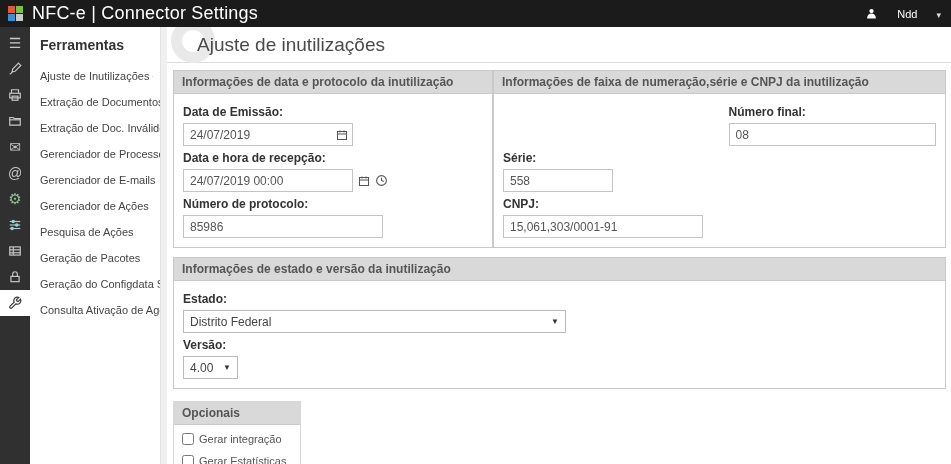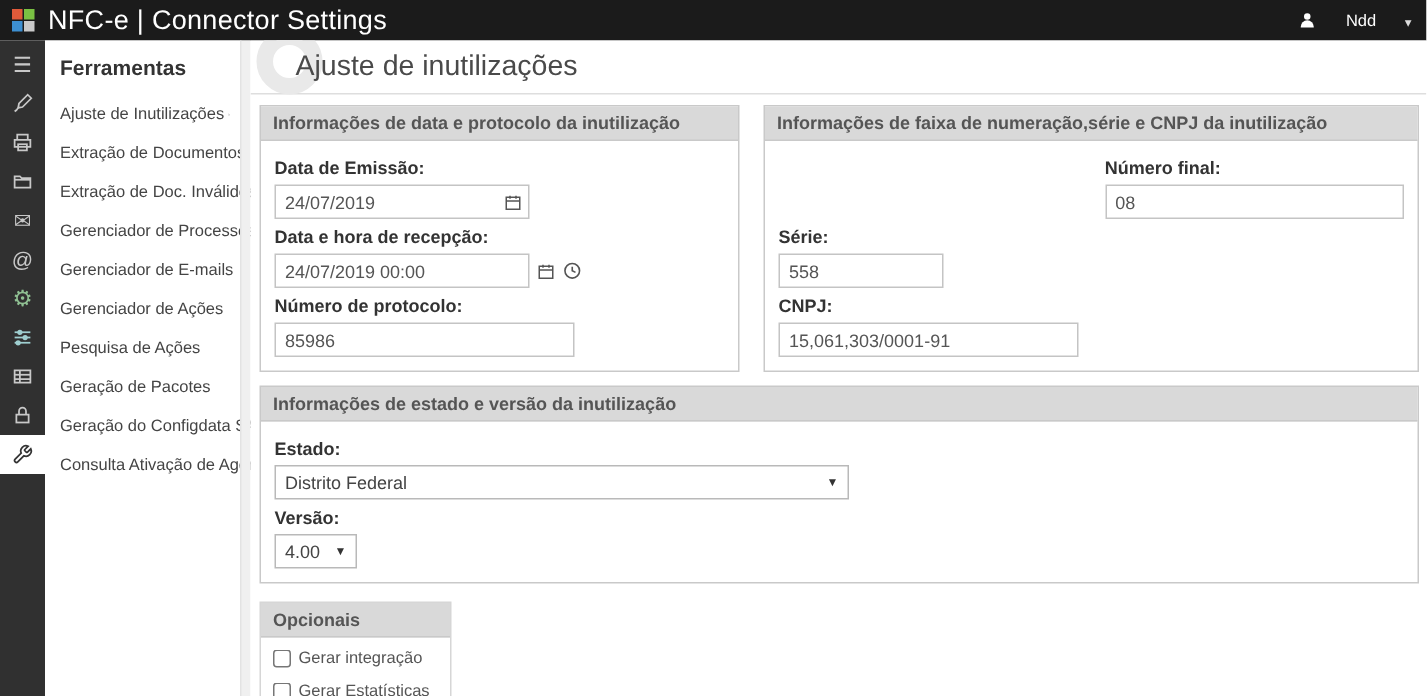--- a/index.html
+++ b/index.html
@@ -35,21 +35,21 @@
   .main-header { height:36px; border-bottom:1px solid #dedede; position:relative; display:flex; align-items:center; flex:0 0 36px; }
   .deco-ring { position:absolute; left:4px; top:-8px; width:44px; height:44px; border-radius:50%; border:11px solid #e9e9e9; background:#fff; z-index:0; }
   .page-title { position:relative; z-index:1; font-size:19px; color:#4a4a4a; margin-left:30px; }
 
   .content { flex:1; padding:7px 5px 0 6px; }
 
   .panel { border:1px solid #c9c9c9; background:#fff; }
   .panel-h { background:#d9d9d9; border-bottom:1px solid #c9c9c9; font-size:12px; font-weight:bold; color:#555; padding:4px 8px; }
   .panel-b { padding:6px 9px 9px 9px; }
 
-  .row1 { display:flex; gap:16px; align-items:flex-end; }
+  .row1 { display:flex; gap:0; align-items:flex-end; }
   .panel-date { width:320px; flex:0 0 320px; }
   .panel-range { flex:1; }
 
   .field-label { font-size:12px; font-weight:bold; color:#333; margin:5px 0 4px 0; }
   .txt { height:23px; border:1px solid #c4c4c4; font-size:12px; color:#555; padding:0 6px; font-family:"Liberation Sans", sans-serif; background:#fff; }
   .inp-wrap { position:relative; display:inline-flex; align-items:center; }
   .inp-icon-inside { position:absolute; right:5px; cursor:pointer; display:flex; }
   .icon-btn { margin-left:5px; cursor:pointer; display:flex; align-items:center; }
 
   .two-col { display:flex; gap:18px; }

